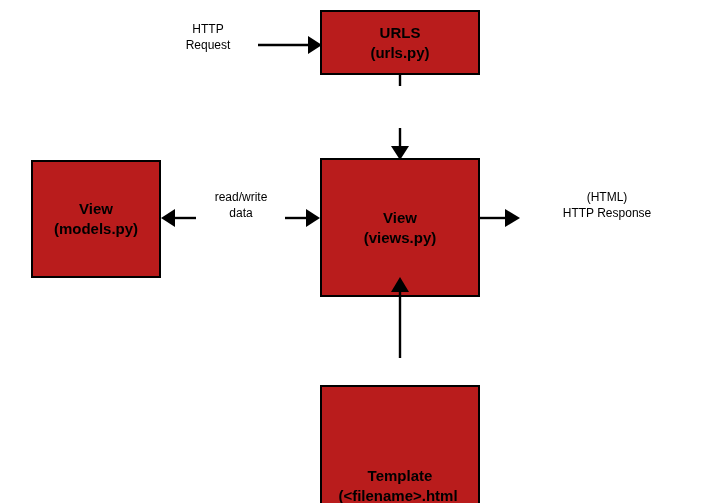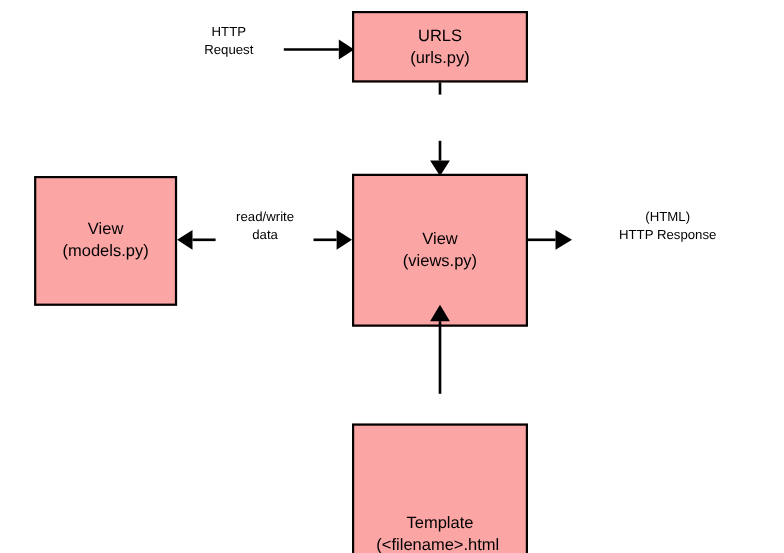--- a/index.html
+++ b/index.html
@@ -15,29 +15,30 @@
     position: relative;
     width: 713px;
     height: 503px;
     background: #ffffff;
     overflow: hidden;
   }
   .node {
     position: absolute;
     box-sizing: border-box;
     border: 2px solid #000000;
-    background: #fca5a5;
+    background: #b91c1c;
     display: flex;
     flex-direction: column;
     align-items: center;
     justify-content: center;
     line-height: 1.32;
     font-size: 15px;
     text-align: center;
     white-space: nowrap;
+    font-weight: bold;
   }
   .node .line1 { display: block; }
   .node .line2 { display: block; text-align: right; }
 
   #node-urls   { left: 320px; top: 10px;  width: 160px; height: 65px;  }
   #node-view   { left: 320px; top: 158px; width: 160px; height: 139px; }
   #node-model  { left: 31px;  top: 160px; width: 130px; height: 118px; }
   #node-template { left: 320px; top: 358px; width: 160px; height: 134px; margin-top: 27px; }
 
   #node-template .tpl-body {

